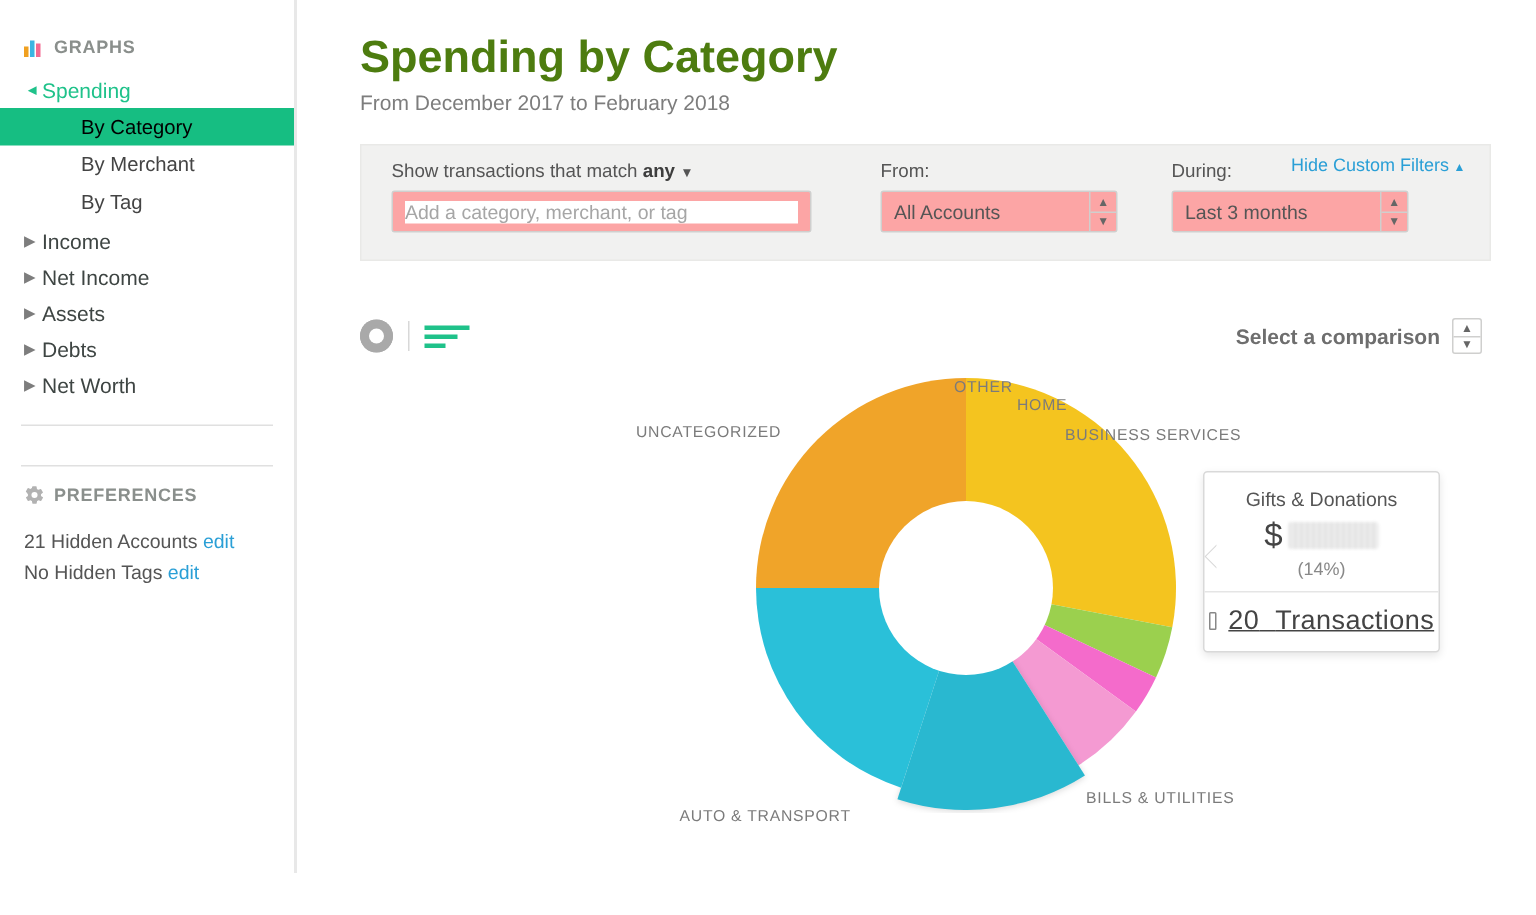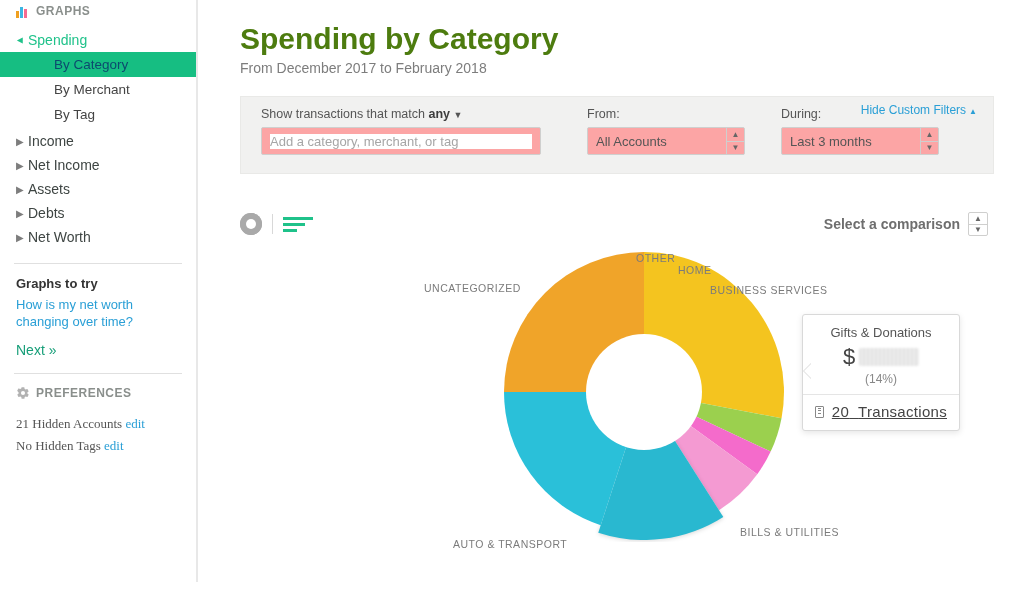--- a/index.html
+++ b/index.html
@@ -14,20 +14,21 @@
     display: flex;
   }
   
   .sidebar {
     width: 198px;
     border-right: 2px solid #e8e8e8;
     background: #fff;
     height: 582px;
     display: flex;
     flex-direction: column;
+    padding-top: 20px;
   }
   .sidebar-section-header {
     display: flex;
     align-items: center;
     gap: 6px;
     padding: 4px 12px 10px 16px;
     color: #8a8f8c;
     font-size: 12px;
     letter-spacing: 0.5px;
     font-weight: 600;
@@ -60,21 +61,21 @@
     list-style: none;
   }
   .sidebar-sub li {
     padding: 5px 10px 5px 54px;
     font-size: 13.5px;
     color: #444;
     cursor: pointer;
   }
   .sidebar-sub li.active {
     background: #16be82;
-    color: #0c4a6e;
+    color: #000000;
   }
   .sidebar-group { margin-bottom: 2px; }
   .sidebar-divider {
     border-top: 1px solid #e0e0e0;
     margin: 14px 14px 12px 14px;
   }
   .graphs-to-try {
     padding: 0 16px;
     font-size: 13px;
   }
@@ -91,21 +92,20 @@
   }
   .graphs-to-try .next {
     margin-top: 10px;
     color: #169e78;
     font-size: 14px;
   }
   .pref-section {
     padding: 0 16px;
     font-size: 13px;
     color: #555;
-    font-family: Liberation Serif, serif;
   }
   .pref-section .row { margin: 6px 0; }
   .pref-section .edit { color: #2a9fd6; cursor: pointer; }
   .gear-icon {
     width: 14px; height: 14px;
     display: inline-flex; align-items:center; justify-content:center;
     color: #b2b2b2;
   }
   .bar-icon {
     width: 14px; height: 14px;
@@ -285,21 +285,21 @@
   .tooltip .redact {
     width:60px; height:18px;
     background: repeating-linear-gradient(90deg,#e3e3e3 0 2px,#ededed 2px 4px);
     filter: blur(1px);
     border-radius:2px;
   }
   .tooltip .pct { color:#888; font-size:12px; margin-top:2px;}
   .tooltip .divider { border-top:1px solid #e5e5e5; margin:8px -12px; }
   .tooltip .trans {
     display:flex; align-items:center; justify-content:center; gap:8px;
-    color:#555; font-size:15px;
+    color:#555; font-size:18px;
   }
   .tooltip .trans a { color:#444; text-decoration:underline; letter-spacing:0.3px;}
   .list-icon {
     width:12px; height:12px;
     display:inline-flex; flex-direction:column; gap:1.5px;
     border:1px solid #888; border-radius:1px; padding:1px 1.5px;
   }
   .list-icon span{ height:1px; background:#888; }
 </style>
 </head>
@@ -341,25 +341,20 @@
     <li class="sidebar-item">
       <span class="caret">▶</span>
       <span>Debts</span>
     </li>
     <li class="sidebar-item">
       <span class="caret">▶</span>
       <span>Net Worth</span>
     </li>
   </ul>
   <div class="sidebar-divider"></div>
-  <div class="graphs-to-try">
-    <h4>Graphs to try</h4>
-    <a href="#">How is my net worth changing over time?</a>
-    <a href="#" class="next">Next »</a>
-  </div>
   <div class="sidebar-divider"></div>
   <div class="sidebar-section-header" style="padding-top:0;">
     <span class="gear-icon">
       <svg viewBox="0 0 24 24" width="14" height="14" fill="#b2b2b2">
           <path d="M19.4 13a7.8 7.8 0 0 0 .1-1 7.8 7.8 0 0 0-.1-1l2.1-1.6a.5.5 0 0 0 .1-.6l-2-3.5a.5.5 0 0 0-.6-.2l-2.5 1a7.3 7.3 0 0 0-1.7-1l-.4-2.6a.5.5 0 0 0-.5-.4h-4a.5.5 0 0 0-.5.4L9 4.1a7.3 7.3 0 0 0-1.7 1l-2.5-1a.5.5 0 0 0-.6.2l-2 3.5a.5.5 0 0 0 .1.6L4.5 11a7.8 7.8 0 0 0 0 2l-2.1 1.6a.5.5 0 0 0-.1.6l2 3.5a.5.5 0 0 0 .6.2l2.5-1a7.3 7.3 0 0 0 1.7 1l.4 2.6a.5.5 0 0 0 .5.4h4a.5.5 0 0 0 .5-.4l.4-2.6a7.3 7.3 0 0 0 1.7-1l2.5 1a.5.5 0 0 0 .6-.2l2-3.5a.5.5 0 0 0-.1-.6ZM12 15.5A3.5 3.5 0 1 1 15.5 12 3.5 3.5 0 0 1 12 15.5Z"></path>
         </svg>
     </span>
     <span>PREFERENCES</span>
   </div>
   <div class="pref-section">
@@ -449,21 +444,21 @@
             <path d="M 0 0 L -140 1.7145055188062946e-14 A 140 140 0 0 1 -2.5717582782094416e-14 -140 Z" fill="#f0a429"></path>
           </g>
         <circle cx="150" cy="150" r="58" fill="#fff"></circle>
       </svg>
     </div>
 
     <div class="chart-label" style="left:184px; top:40px;">UNCATEGORIZED</div>
     <div class="chart-label" style="left:396px; top:10px;">OTHER</div>
     <div class="chart-label" style="left:438px; top:22px;">HOME</div>
     <div class="chart-label" style="left:470px; top:42px;">BUSINESS SERVICES</div>
-    <div class="chart-label" style="left:500px; top:284px;">BILLS &amp; UTILITIES</div>
+    <div class="chart-label" style="left:484px; top:284px;">BILLS &amp; UTILITIES</div>
     <div class="chart-label" style="left:213px; top:296px;">AUTO &amp; TRANSPORT</div>
 
     <div class="tooltip">
       <h5>Gifts &amp; Donations</h5>
       <div class="amt">
         <span>$</span>
         <span class="redact"></span>
       </div>
       <div class="pct">(14%)</div>
       <div class="divider"></div>

